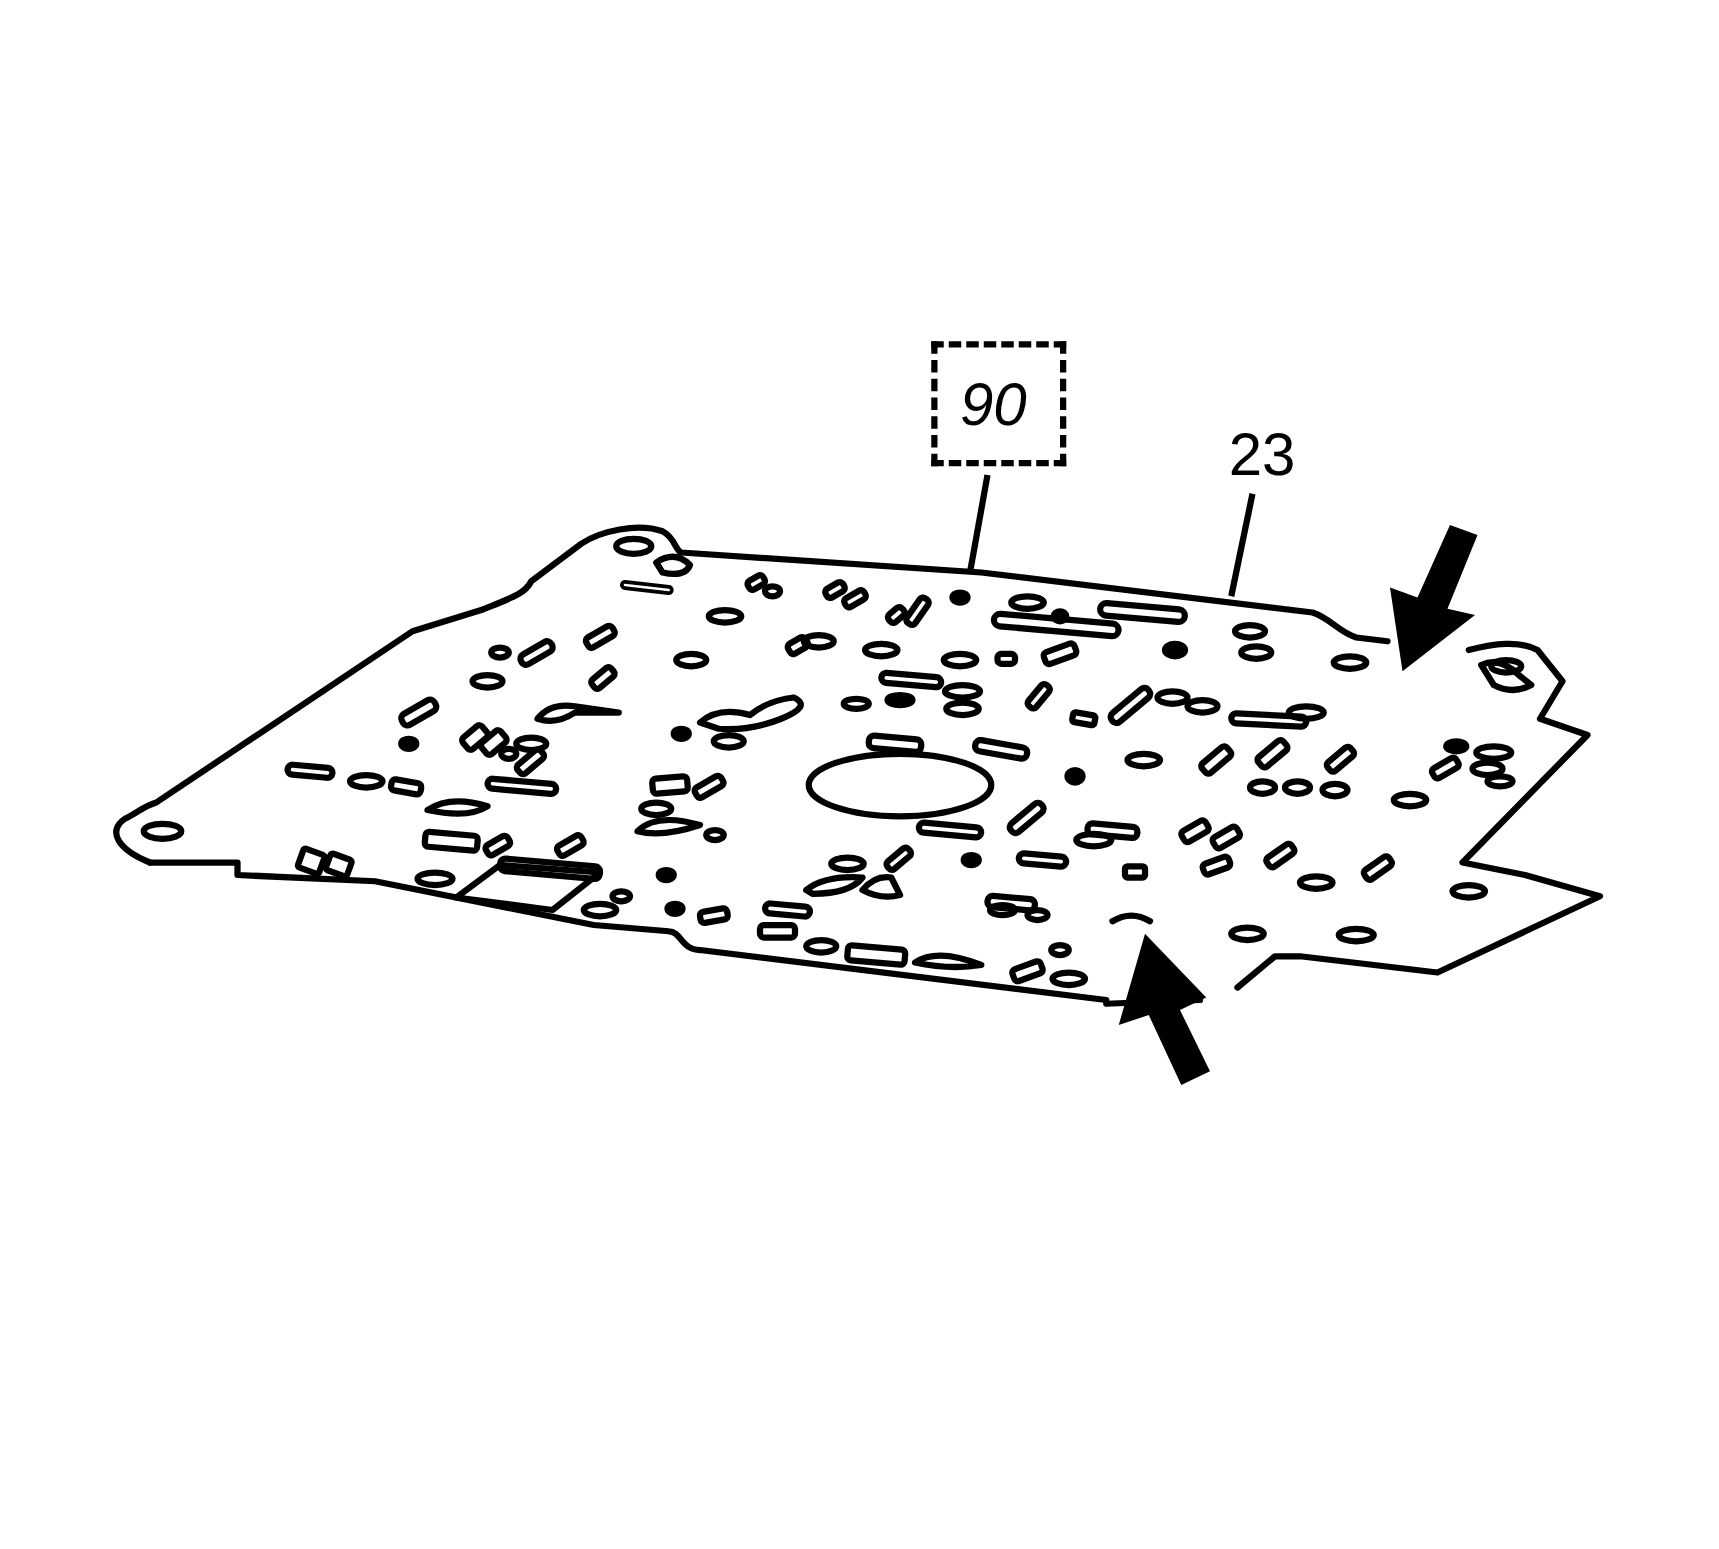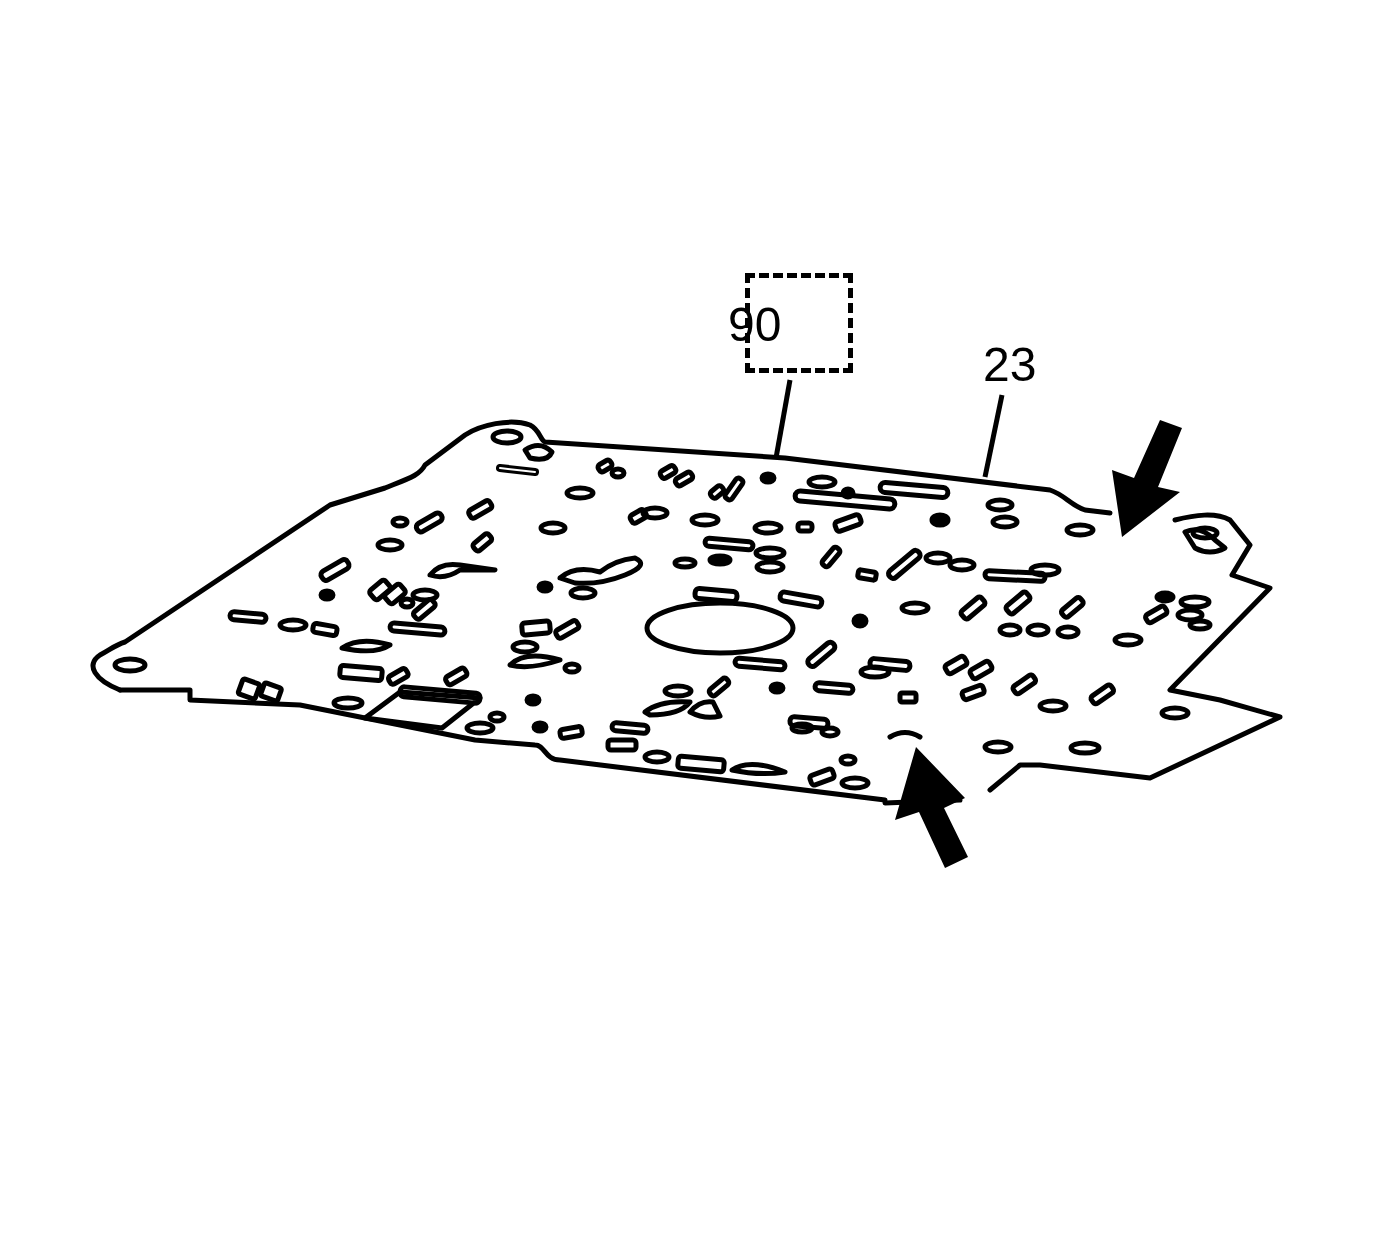--- a/index.html
+++ b/index.html
@@ -171,15 +171,15 @@
     <line x1="1002" y1="395" x2="985" y2="477"></line>
   </g>
 
   <g fill="#000">
     <polygon points="1160,420 1182,428 1158,487 1180,492 1122,537 1112,470 1134,478"></polygon>
     <polygon points="945,868 968,857 944,808 965,798 916,747 895,820 919,812"></polygon>
   </g>
 </svg>
 
 <div class="callout-box" style="left:745px; top:273px; width:108px; height:100px;"></div>
-<div class="label" style="left:728px; top:301px;">90</div>
+<div class="label" style="left:768px; top:301px;font-style:italic;">90</div>
 
 <div class="label" style="left:983px; top:341px;">23</div>
 
 </body></html>

